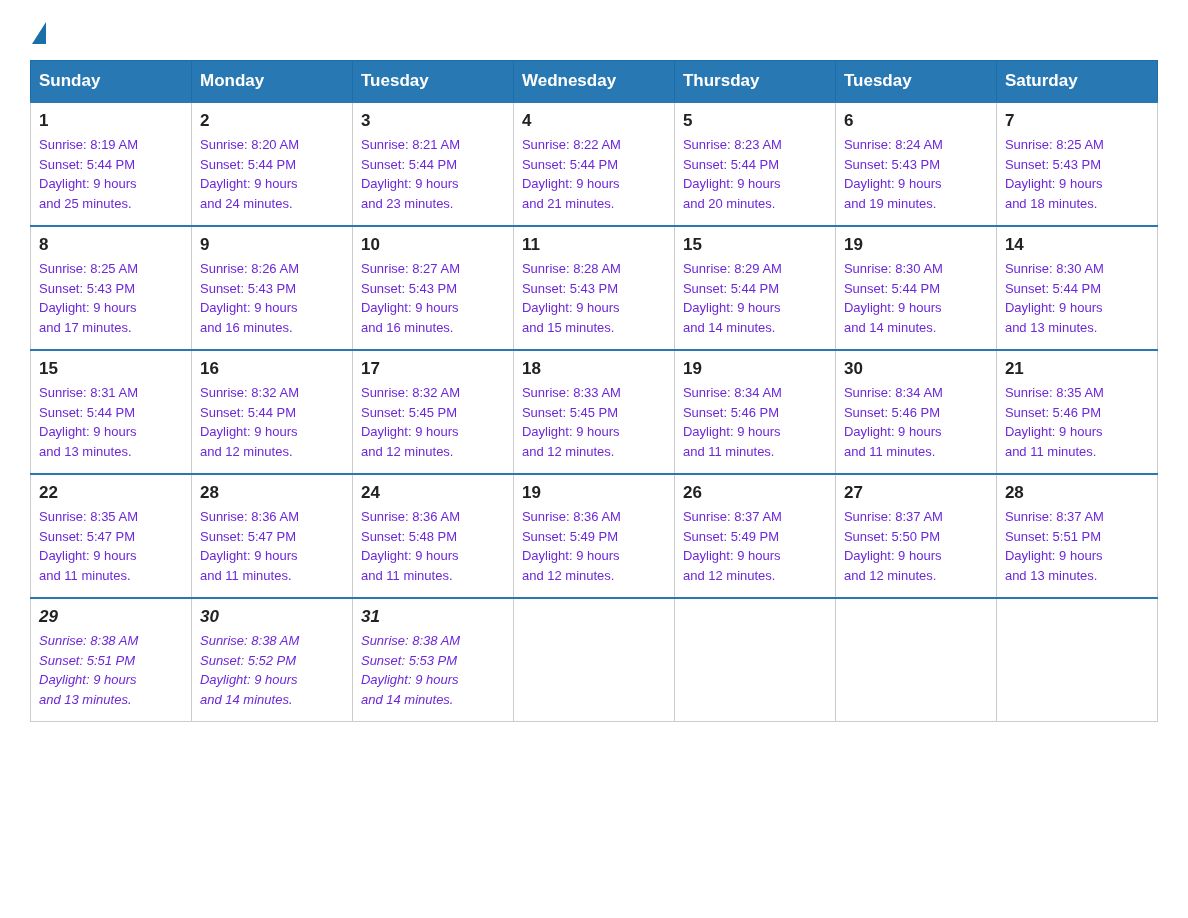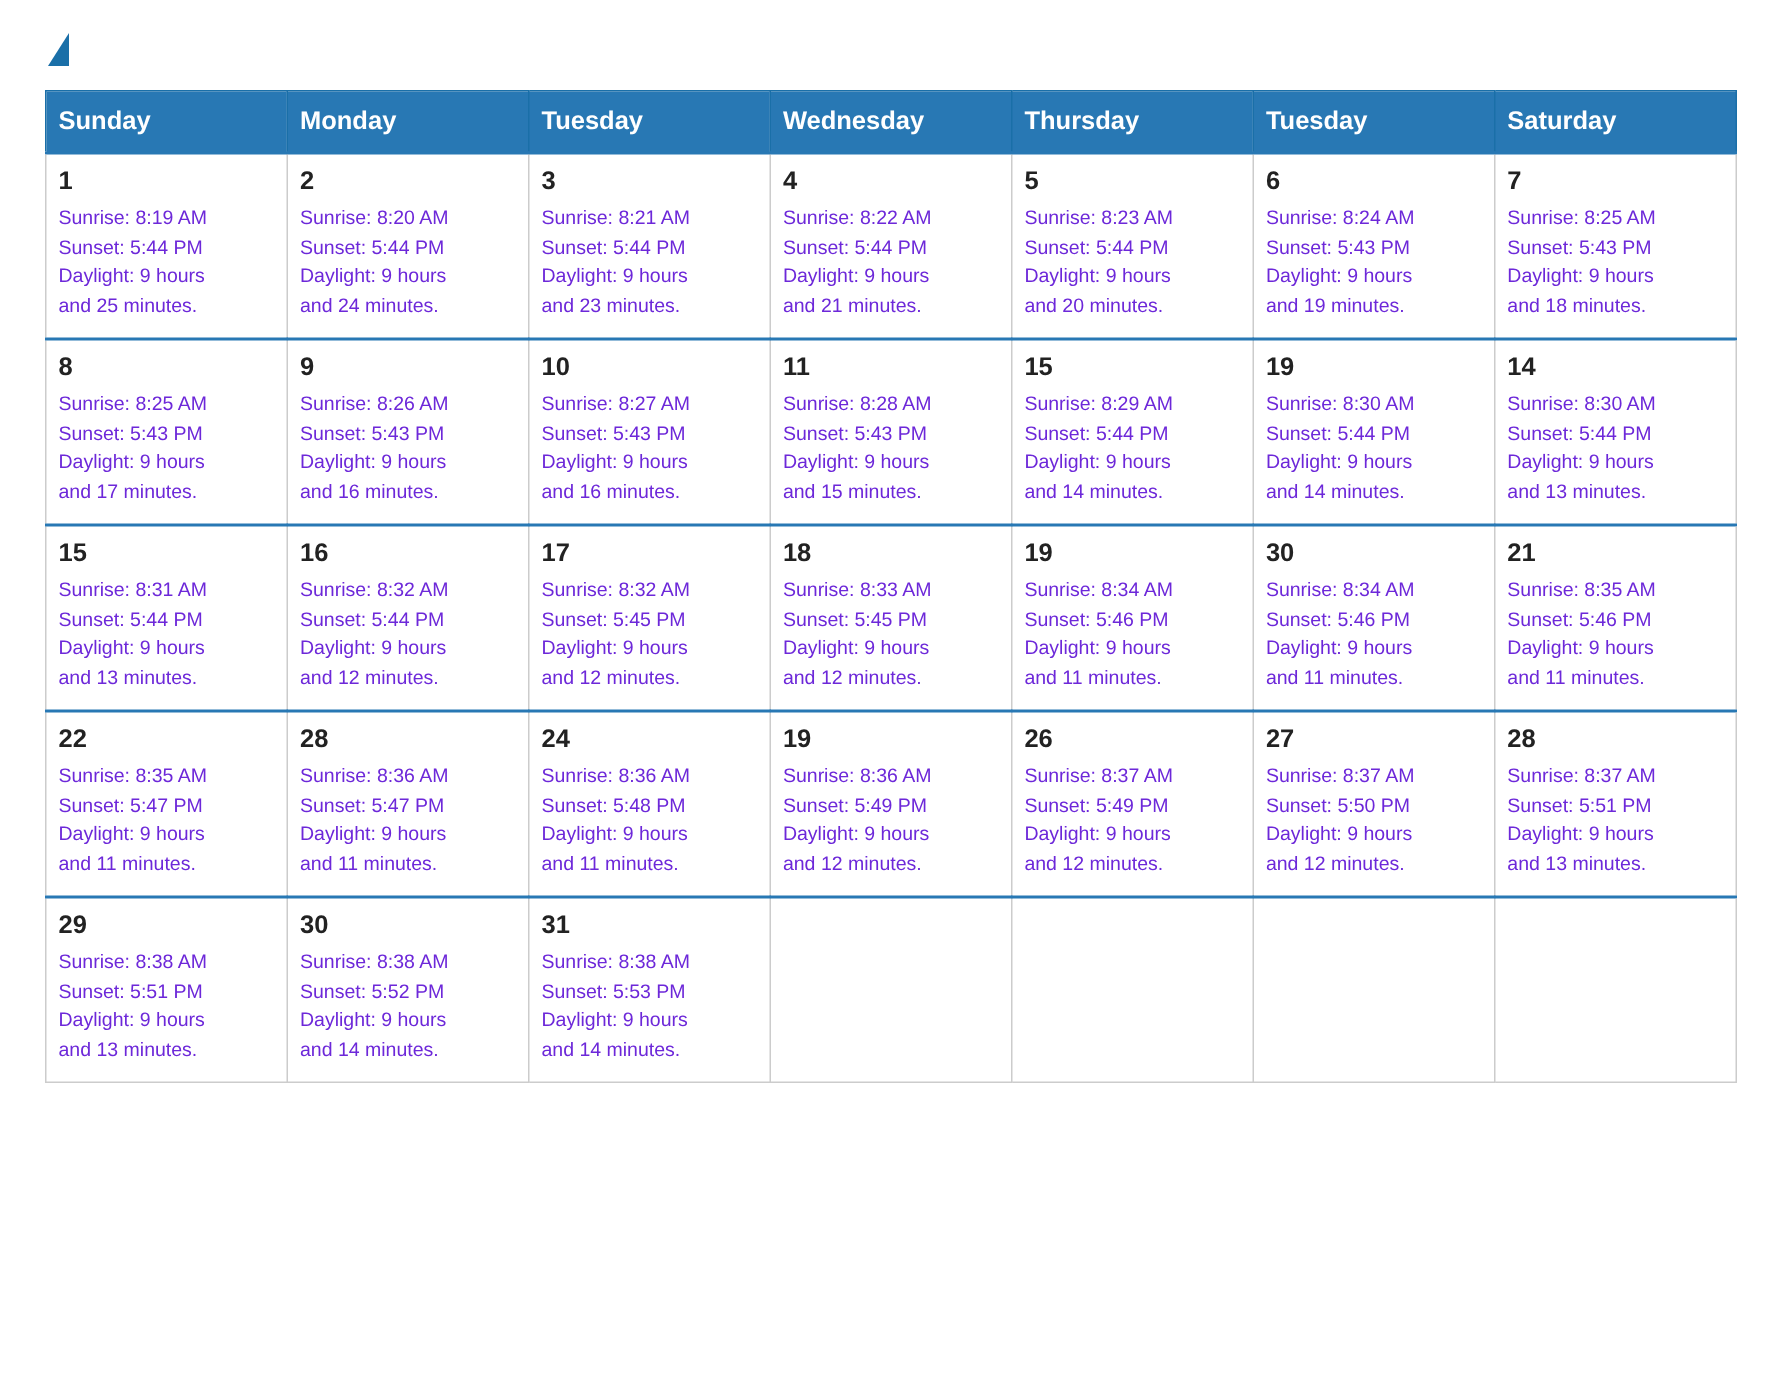--- a/index.html
+++ b/index.html
@@ -94,20 +94,21 @@
     }
     .empty-cell {
       background: #fff;
     }
     tr {
       border-bottom: 2px solid #2878b4;
       border-radius: 13px;
     }
     tbody tr:last-child {
       border-bottom: none;
+      font-style: italic;
     }
   </style>
 </head>
 <body>
 
 <div class="header-section">
   <div class="logo-area">
     <div class="logo-text">
       <span class="logo-general"></span>
       <span class="logo-triangle"></span>

